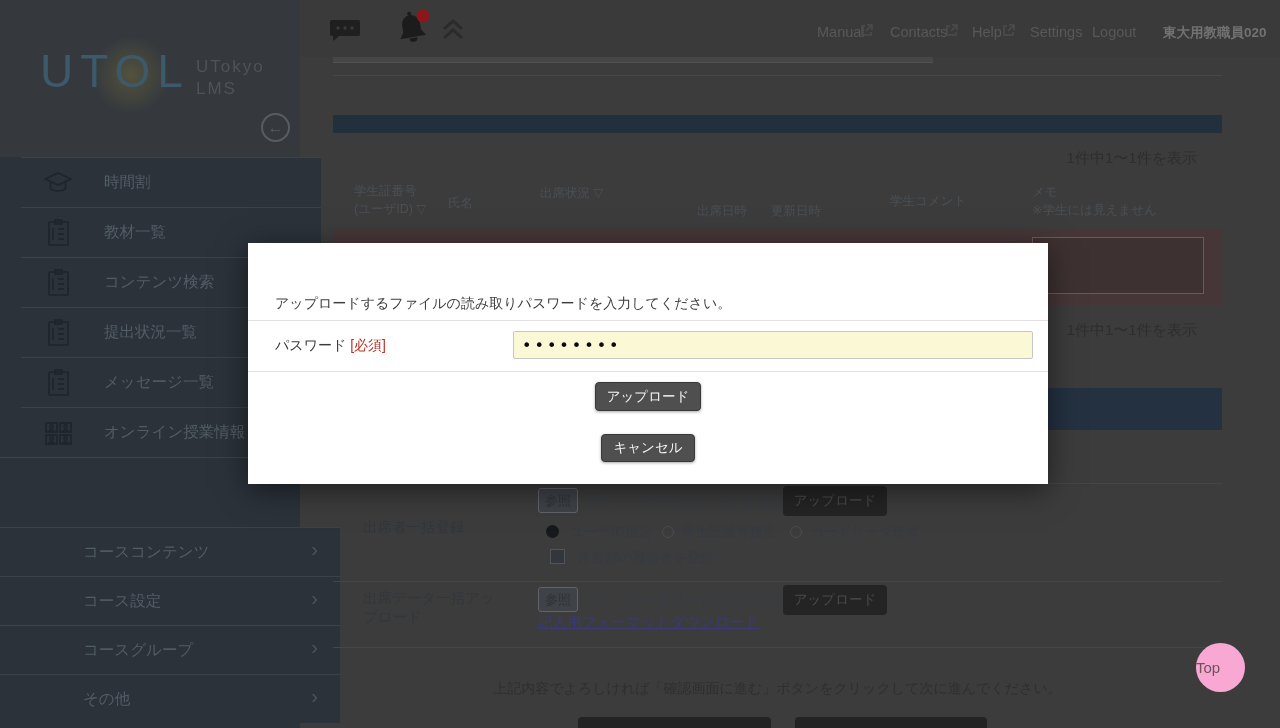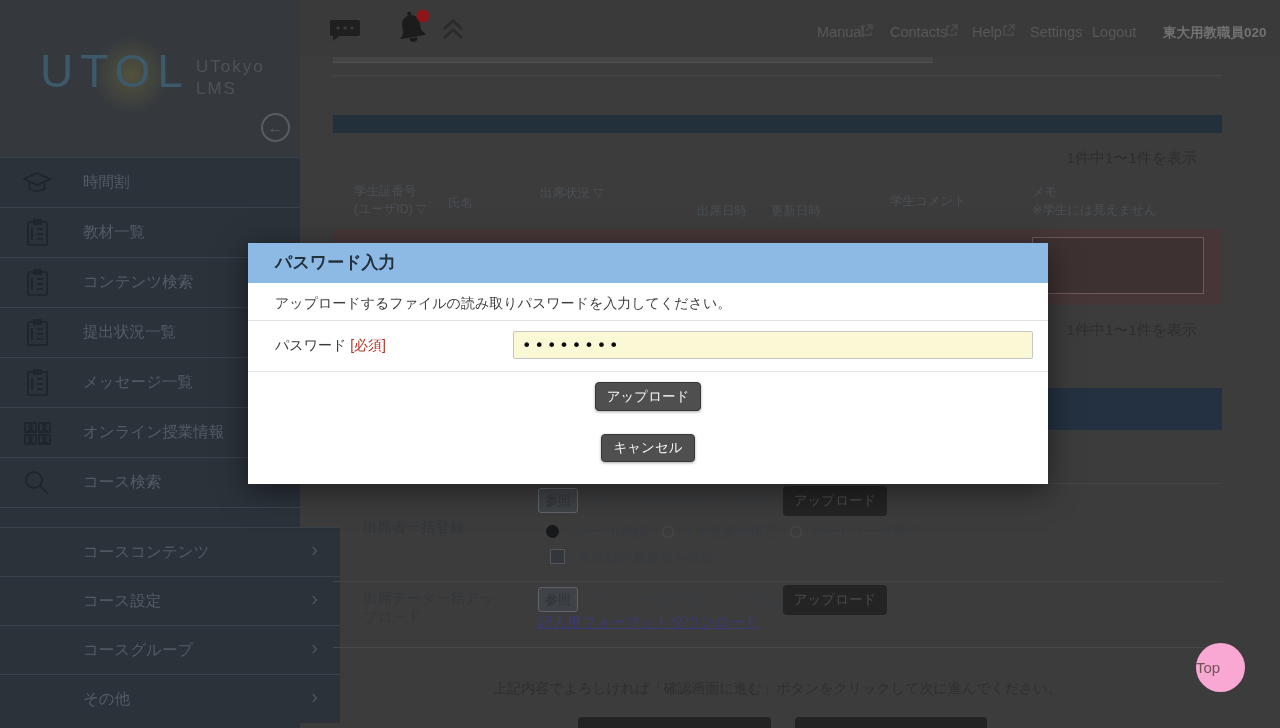--- a/index.html
+++ b/index.html
@@ -9,21 +9,21 @@
 
   
   .sidebar{position:absolute;left:0;top:0;width:300px;height:728px;background:#2b323a;}
   .logo-area{position:absolute;left:0;top:0;width:300px;height:157px;background:#35393d;}
   .logo-glow{position:absolute;left:92px;top:36px;width:78px;height:78px;border-radius:50%;
              background:radial-gradient(circle,rgba(150,140,60,.30),rgba(150,140,60,0) 70%);}
   .logo-text{position:absolute;left:40px;top:44px;font-size:46px;font-weight:300;color:#3c5a6a;letter-spacing:7px;}
   .logo-sub{position:absolute;left:196px;top:56px;font-size:17px;line-height:22px;color:#4d5359;letter-spacing:2px;}
   .collapse-btn{position:absolute;left:261px;top:113px;width:29px;height:29px;border:2px solid #575d63;
                 border-radius:50%;box-sizing:border-box;color:#575d63;text-align:center;line-height:25px;font-size:16px;}
-  .menu{position:absolute;left:0;top:157px;width:300px;border-bottom:1px solid #3a424b;}
+  .menu{position:absolute;left:0;top:157px;width:300px;border-bottom:1px solid #3a424b;padding-left:21px;}
   .menu-item{position:relative;height:49px;border-top:1px solid #3a424b;background:#2b323a;box-sizing:content-box;}
   .mi-icon{position:absolute;left:21px;top:10px;width:32px;height:30px;}
   .mi-icon svg{stroke:#1e252c;fill:none;stroke-width:1.7;}
   .mi-label{position:absolute;left:83px;top:14px;font-size:15.5px;color:#535d66;white-space:nowrap;}
   .submenu{position:absolute;left:0;top:527px;width:340px;}
   .submenu-item{position:relative;height:48px;border-top:1px solid #3a424b;background:#2b323a;}
   .smi-label{position:absolute;left:83px;top:14px;font-size:15.5px;color:#535d66;white-space:nowrap;}
   .smi-chevron{position:absolute;right:22px;top:10px;font-size:20px;color:#4d555d;}
 
   
@@ -169,29 +169,20 @@
               <circle cx="23.5" cy="8.5" r="1.6"></circle>
               <path d="M20.8 13 Q23.5 10.8 26.2 13"></path>
               <circle cx="9.5" cy="20.5" r="1.6"></circle>
               <path d="M6.8 25 Q9.5 22.8 12.2 25"></path>
               <circle cx="23.5" cy="20.5" r="1.6"></circle>
               <path d="M20.8 25 Q23.5 22.8 26.2 25"></path>
             </svg>
         </span>
         <span class="mi-label">オンライン授業情報</span>
       </div>
-      <div class="menu-item">
-        <span class="mi-icon">
-          <svg width="32" height="30" viewBox="0 0 32 30">
-              <circle cx="13" cy="12" r="8"></circle>
-              <line x1="19" y1="18" x2="27" y2="26"></line>
-            </svg>
-        </span>
-        <span class="mi-label">コース検索</span>
-      </div>
     </div>
 
     <div class="submenu">
       <div class="submenu-item">
         <span class="smi-label">コースコンテンツ</span>
         <span class="smi-chevron">›</span>
       </div>
       <div class="submenu-item">
         <span class="smi-label">コース設定</span>
         <span class="smi-chevron">›</span>
@@ -308,23 +299,20 @@
 
   <div class="abs divline" style="left:333px;top:647px;width:889px;background:#474747;"></div>
   <div class="abs instruction">上記内容でよろしければ「確認画面に進む」ボタンをクリックして次に進んでください。</div>
 
   <span class="bottom-btn" style="left:578px;top:717px;width:193px;">保存せずに前の画面に戻る</span>
   <span class="bottom-btn" style="left:795px;top:717px;width:192px;">確認画面に進む</span>
 
   <div class="abs top-circle">Top</div>
 
   <div class="modal">
-    <div class="modal-header">
-      <span class="modal-title">パスワード入力</span>
-    </div>
     <div class="modal-msg">アップロードするファイルの読み取りパスワードを入力してください。</div>
     <div class="m-div1"></div>
     <div class="m-label">
       <span>パスワード</span>
       <span class="m-required">[必須]</span>
     </div>
     <input class="pw-input" type="text" value="••••••••" style="">
     <div class="m-div2"></div>
     <div class="modal-btn m-upload">アップロード</div>
     <div class="modal-btn m-cancel">キャンセル</div>

